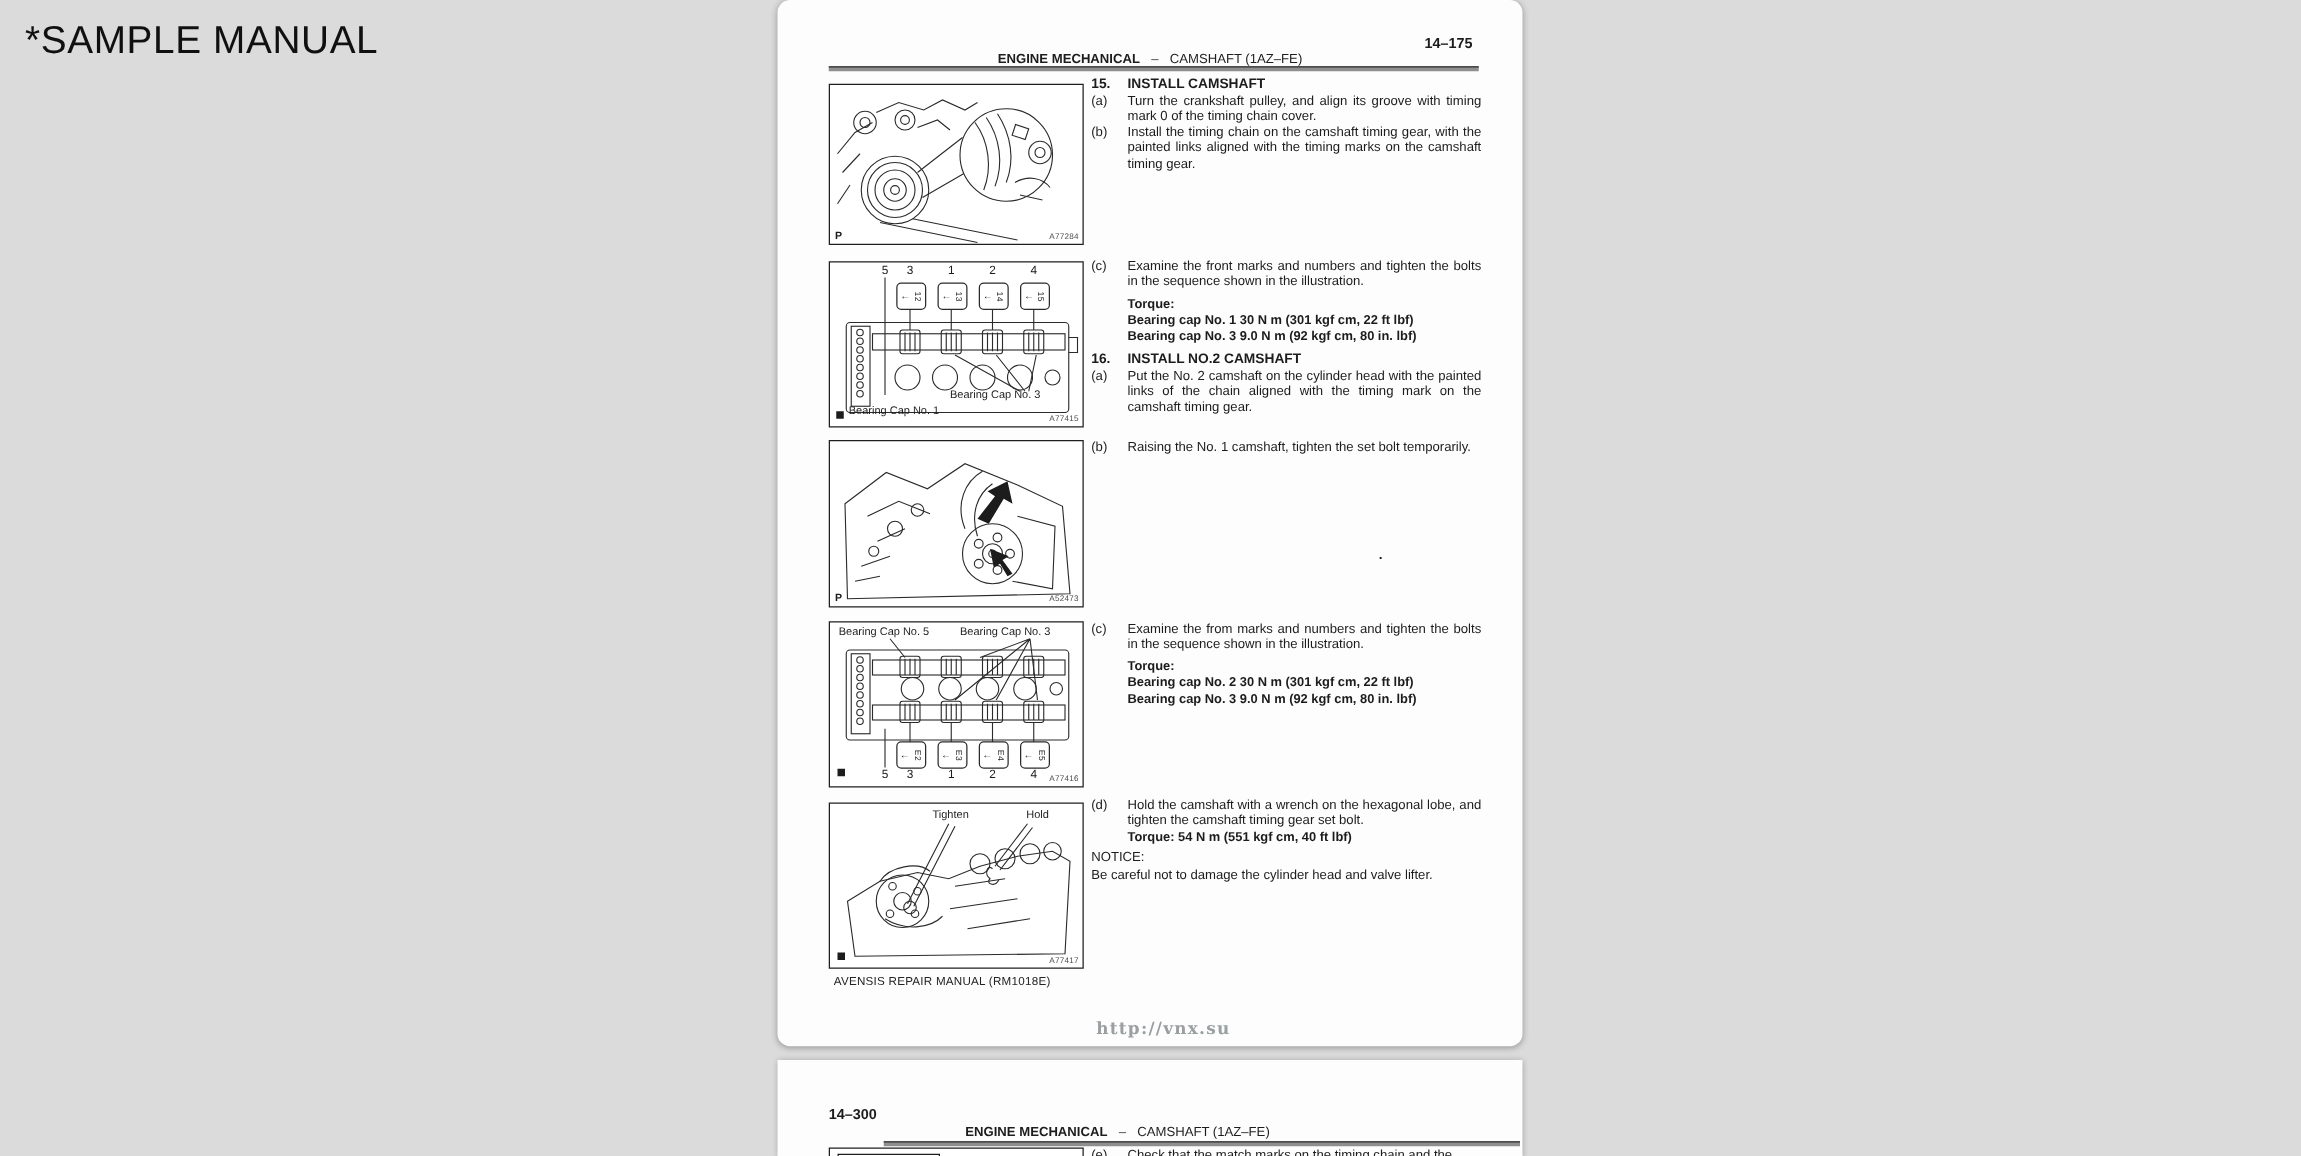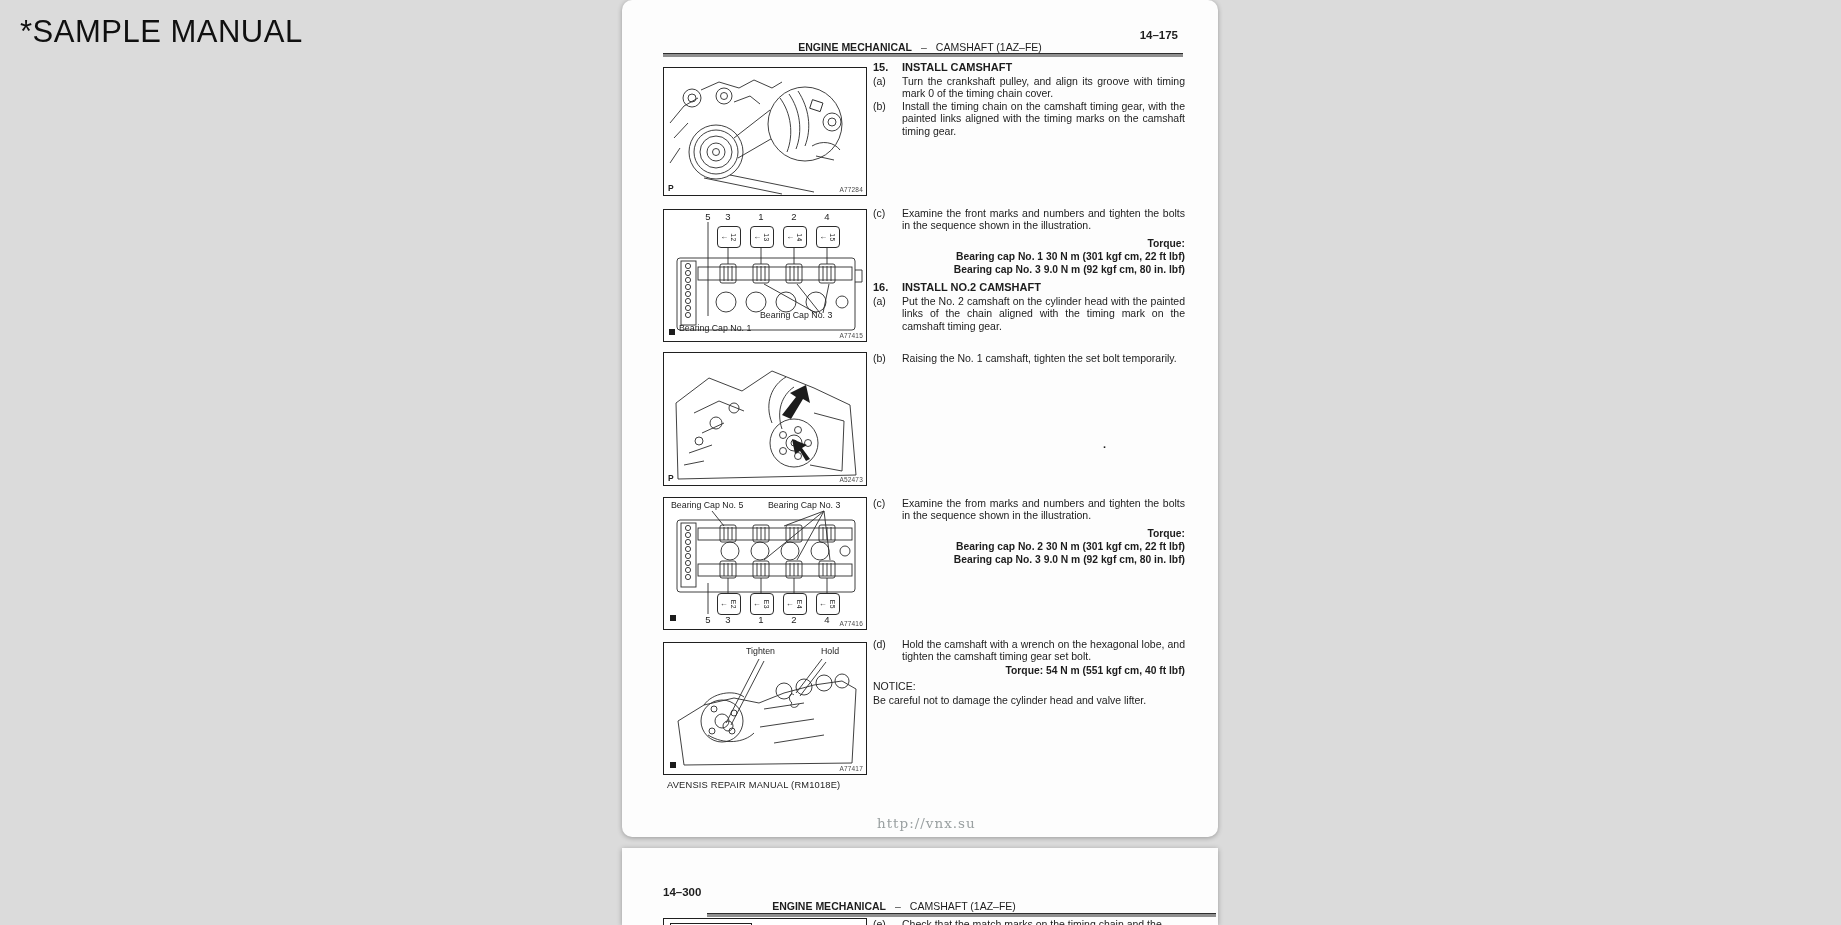--- a/index.html
+++ b/index.html
@@ -49,25 +49,25 @@
     position:absolute;width:22px;height:20px;border:1px solid #2b2b2b;border-radius:4px;
     display:flex;align-items:center;justify-content:center;gap:1px;background:#fff;
   }
   .callout .ar{font-size:8px;line-height:1;color:#1d1d1d;}
   .callout .cn{font-size:6.8px;color:#1d1d1d;transform:rotate(90deg);letter-spacing:.5px;}
   
   .step{position:absolute;left:251px;width:312px;display:flex;font-size:10.5px;line-height:12.4px;color:#1c1c1c;}
   .step .m{width:29px;flex:none;}
   .step .t{flex:1;text-align:justify;}
   .step.h{font-weight:bold;font-size:11px;}
-  .tq{position:absolute;left:280px;width:283px;font-weight:bold;font-size:10.3px;line-height:13px;color:#1c1c1c;text-align:right;}
+  .tq{position:absolute;left:280px;width:283px;font-weight:bold;font-size:10.3px;line-height:13px;color:#1c1c1c;}
   .nline{position:absolute;left:251px;width:312px;font-weight:normal;font-size:10.5px;color:#1c1c1c;}
   .dot{position:absolute;left:481px;top:438px;font-size:11px;font-weight:bold;color:#1c1c1c;}
   .footer{position:absolute;left:45px;top:780px;font-size:9.3px;color:#242424;letter-spacing:.2px;}
-  .wm{position:absolute;left:255px;top:815px;font-family:"DejaVu Serif", serif;font-size:13.5px;font-weight:400;color:#9aa0a1;letter-spacing:1px;}
+  .wm{position:absolute;left:255px;top:815px;font-family:"DejaVu Serif", serif;font-size:13.5px;font-weight:700;color:#9aa0a1;letter-spacing:1px;}
   
   .pfig{position:absolute;left:41px;top:70px;width:202px;height:30px;border:1px solid #1f1f1f;background:#fff;}
   .pfig .inner{position:absolute;left:6px;top:4px;width:80px;height:22px;border:1px solid #1f1f1f;}
 </style>
 </head>
 <body>
 
 <div class="sample">*SAMPLE MANUAL</div>
 
 <div class="page" id="page1">

